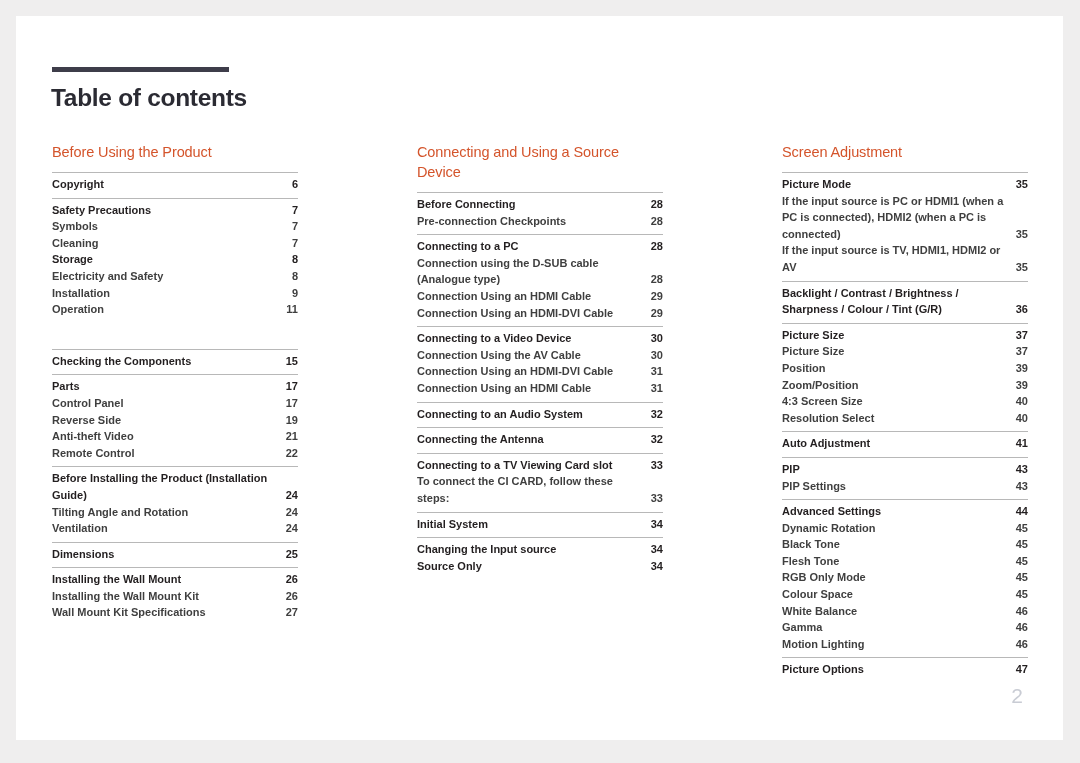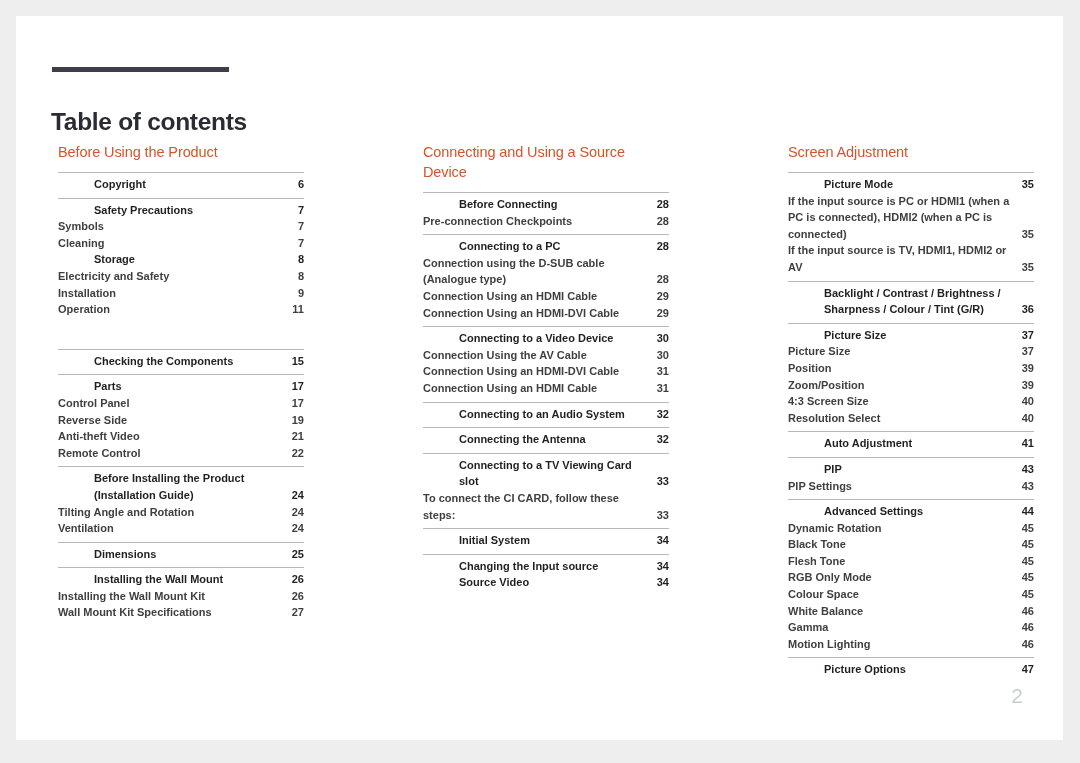--- a/index.html
+++ b/index.html
@@ -31,30 +31,28 @@
   }
   .page-title {
     position: absolute;
     left: 35px;
     top: 68px;
     font-size: 24.5px;
     font-weight: bold;
     color: #2b2b33;
     letter-spacing: -0.3px;
     white-space: nowrap;
-    margin-top: 24px;
   }
   .columns {
     position: absolute;
     left: 0;
     top: 126px;
     width: 1047px;
     display: flex;
     gap: 0;
-    padding-left: 6px;
   }
   .col {
     width: 246px;
     flex: 0 0 246px;
   }
   .col:nth-child(1) { margin-left: 36px; }
   .col:nth-child(2) { margin-left: 119px; }
   .col:nth-child(3) { margin-left: 119px; }
 
   .section + .section {
@@ -88,21 +86,20 @@
   }
   .entry .pg {
     flex: 0 0 auto;
     text-align: right;
     min-width: 16px;
     white-space: nowrap;
   }
   .entry.head {
     font-weight: bold;
     color: #231f20;
-    margin-left: 36px;
   }
   .entry.sub {
     font-weight: bold;
     color: #3f3f3f;
   }
   .page-num {
     position: absolute;
     right: 40px;
     bottom: 32px;
     font-size: 21px;
@@ -301,21 +298,21 @@
               <span class="label">Initial System</span>
               <span class="pg">34</span>
             </div>
           </div>
           <div class="group">
             <div class="entry head">
               <span class="label">Changing the Input source</span>
               <span class="pg">34</span>
             </div>
             <div class="entry head">
-              <span class="label">Source Video</span>
+              <span class="label">Source Only</span>
               <span class="pg">34</span>
             </div>
           </div>
         </div>
       </div>
       <div class="col">
         <div class="section">
           <div class="section-title">Screen Adjustment</div>
           <div class="group">
             <div class="entry head">

